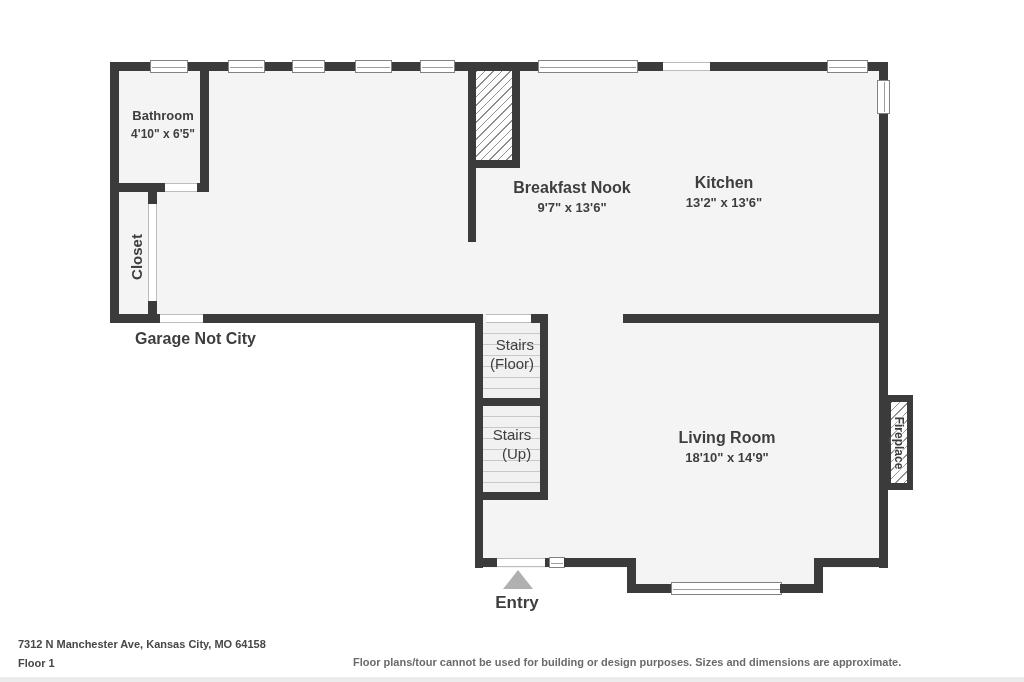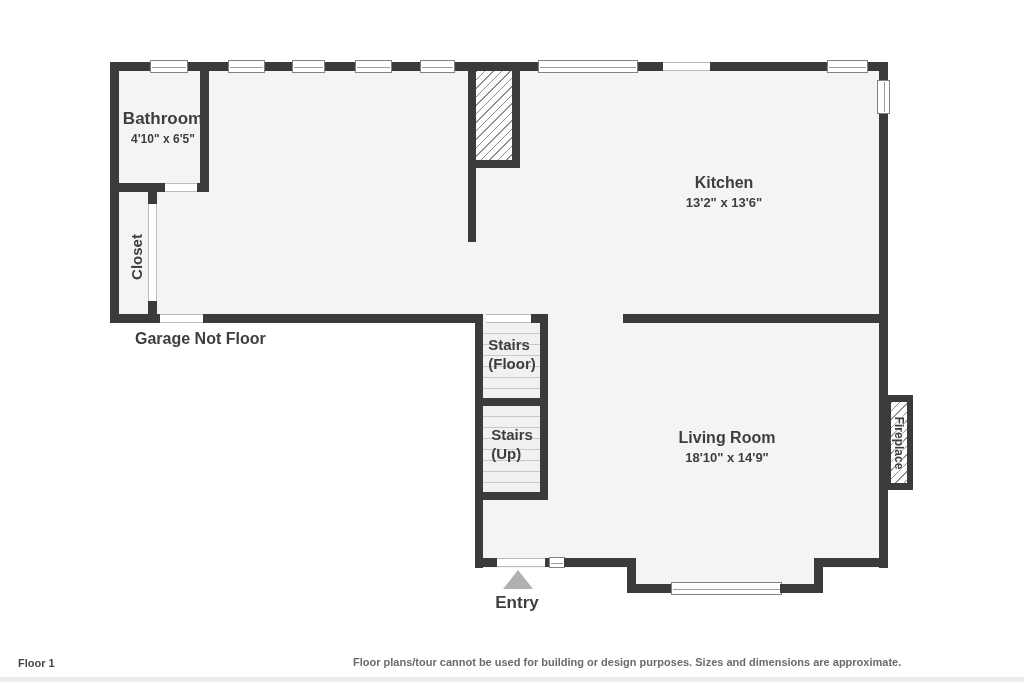--- a/index.html
+++ b/index.html
@@ -15,25 +15,25 @@
   .window-v{position:absolute;background:#fff;border:1px solid #828282;box-sizing:border-box;}
   .window-v::after{content:"";position:absolute;top:1px;bottom:1px;left:50%;width:1px;background:#9e9e9e;}
   .opening-h{position:absolute;background:#fff;border-top:1px solid #bcbcbc;border-bottom:1px solid #bcbcbc;box-sizing:border-box;}
   .opening-v{position:absolute;background:#fff;border-left:1px solid #bcbcbc;border-right:1px solid #bcbcbc;box-sizing:border-box;}
   .hatch{position:absolute;background:#fdfdfd;
     background-image:repeating-linear-gradient(135deg,#8f8f8f 0 1px,transparent 1px 6px);}
   .stairs{position:absolute;background:#f1f1f1;
     background-image:repeating-linear-gradient(to bottom,transparent 0 10px,#c8c8c8 10px 11px);}
   .room-label{position:absolute;transform:translateX(-50%);text-align:center;white-space:nowrap;font-weight:700;}
   .room-name{font-size:16px;line-height:1.15;}
-  .room-name.sm{font-size:17px;}
+  .room-name.sm{font-size:13px;}
   .room-dims{font-size:13px;line-height:1.2;margin-top:3px;}
   .room-dims.sm{font-size:12px;}
-  .stairs-label{position:absolute;transform:translateX(-50%);text-align:left;white-space:nowrap;
-    font-weight:700;font-size:15px;line-height:1.25;}
+  .stairs-label{position:absolute;transform:translateX(-50%);text-align:right;white-space:nowrap;
+    font-weight:400;font-size:15px;line-height:1.25;}
   .vert-label{position:absolute;font-weight:700;white-space:nowrap;}
   .note-label{position:absolute;font-weight:700;font-size:16px;white-space:nowrap;}
   .entry-label{position:absolute;transform:translateX(-50%);font-weight:700;font-size:17px;white-space:nowrap;}
   .entry-arrow{position:absolute;width:0;height:0;
     border-left:15px solid transparent;border-right:15px solid transparent;
     border-bottom:19px solid var(--entry-arrow,#b0b0b0);}
   .fireplace-label{position:absolute;display:flex;align-items:center;justify-content:center;
     font-weight:700;font-size:12px;white-space:nowrap;
     text-shadow:0 0 2px #fff,0 0 3px #fff,0 0 4px #fff;}
   .fireplace-label span{transform:rotate(90deg);}
@@ -110,20 +110,24 @@
   <div class="window-v" style="left:877px;top:80px;width:13px;height:34px"></div>
 
   <div class="room-label" style="left:163px;top:109px">
     <div class="room-name sm">Bathroom</div>
     <div class="room-dims sm">4'10" x 6'5"</div>
   </div>
 
   <div class="vert-label" style="left:136px;top:257px;font-size:15px;transform:translate(-50%,-50%) rotate(-90deg)">Closet</div>
 
 
+  <div class="room-label" style="left:572px;top:179px">
+    <div class="room-name">Breakfast Nook</div>
+    <div class="room-dims">9'7" x 13'6"</div>
+  </div>
 
   <div class="room-label" style="left:724px;top:174px">
     <div class="room-name">Kitchen</div>
     <div class="room-dims">13'2" x 13'6"</div>
   </div>
 
   <div class="room-label" style="left:727px;top:429px">
     <div class="room-name">Living Room</div>
     <div class="room-dims">18'10" x 14'9"</div>
   </div>
@@ -131,22 +135,23 @@
   <div class="stairs-label" style="left:512px;top:336px">
     <div>Stairs</div>
     <div>(Floor)</div>
   </div>
 
   <div class="stairs-label" style="left:512px;top:426px">
     <div>Stairs</div>
     <div>(Up)</div>
   </div>
 
-  <div class="note-label" style="left:135px;top:330px">Garage Not Floor</div>
+  <div class="note-label" style="left:135px;top:330px">Garage Not City</div>
 
   <div class="entry-arrow" style="left:503px;top:570px"></div>
   <div class="entry-label" style="left:517px;top:593px">Entry</div>
 
+  <div class="footer-address" style="left:18px;top:638px">7312 N Manchester Ave, Kansas City, MO 64158</div>
   <div class="footer-floor" style="left:18px;top:657px">Floor 1</div>
   <div class="footer-disclaimer" style="left:353px;top:656px">Floor plans/tour cannot be used for building or design purposes. Sizes and dimensions are approximate.</div>
   <div class="bottom-bar"></div>
 
 </div>
 
 </body></html>

